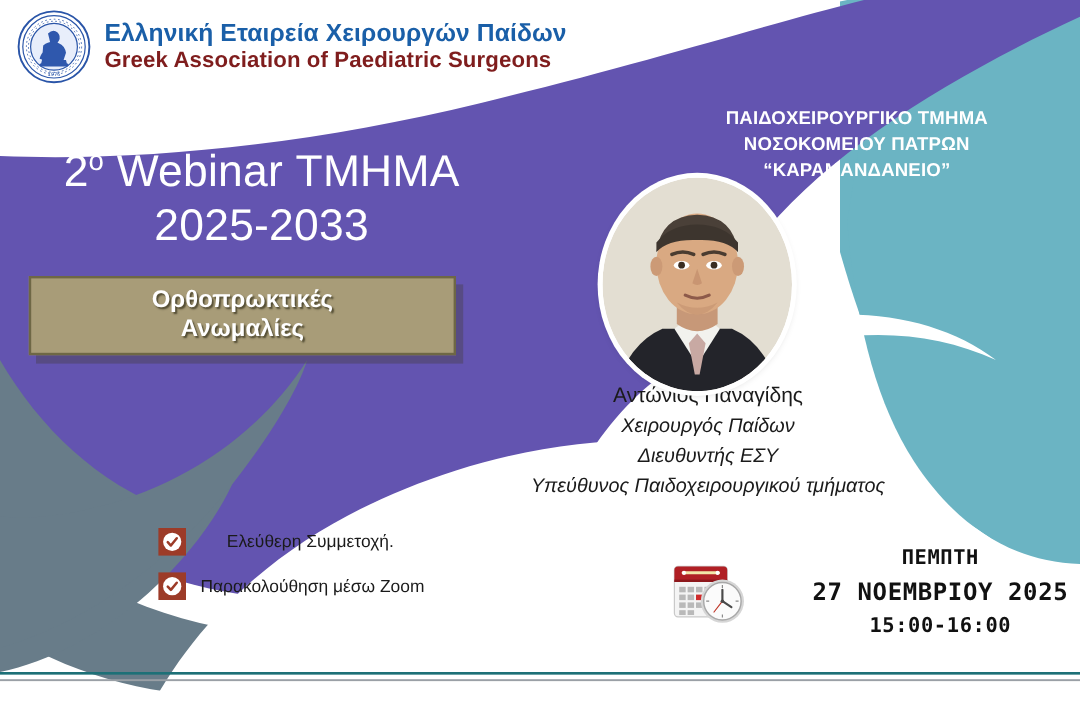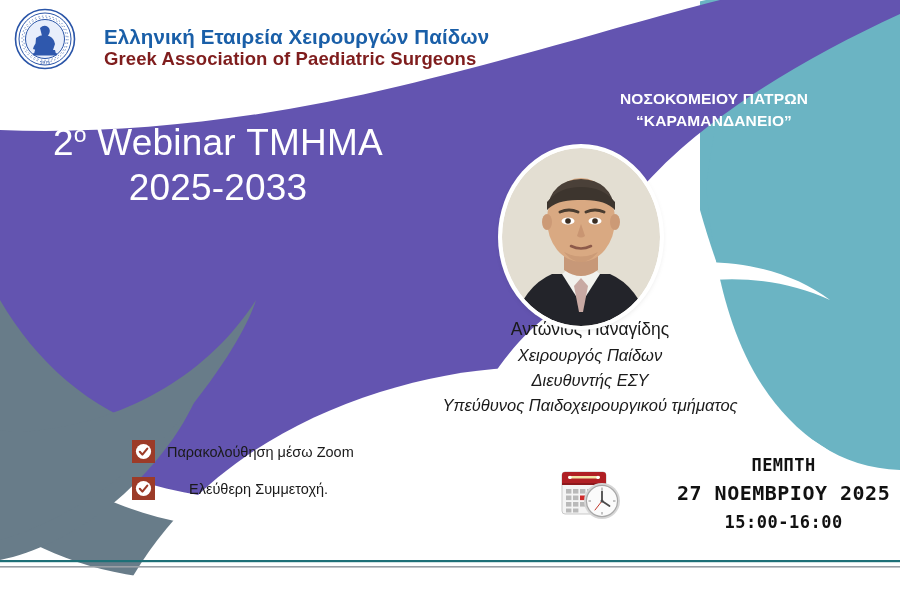--- a/index.html
+++ b/index.html
@@ -22,22 +22,22 @@
     left: 0; top: 0;
     width: 900px; height: 600px;
   }
 
   
   .header {
     position: absolute;
     left: 14px;
     top: 8px;
     display: flex;
-    align-items: flex-end;
-    gap: 28px;
+    align-items: center;
+    gap: 11px;
     z-index: 10;
   }
   .logo-emblem {
     width: 62px;
     height: 62px;
     flex: 0 0 62px;
   }
   .header-text {
     display: flex;
     flex-direction: column;
@@ -321,22 +321,29 @@
       <span class="org-gr">Ελληνική Εταιρεία Χειρουργών Παίδων</span>
       <span class="org-en">Greek Association of Paediatric Surgeons</span>
     </span>
   </div>
 
   <div class="title-block">
     <div class="title-line1"><span>2</span><sup>ο</sup><span> Webinar ΤΜΗΜΑ</span></div>
     <div class="title-line2">2025-2033</div>
   </div>
 
+  <div class="topic-banner">
+    <div class="topic-text">
+      <div>Ορθοπρωκτικές</div>
+      <div>Ανωμαλίες</div>
+    </div>
+  </div>
 
   <div class="dept-block">
+    <div class="dept-line">ΠΑΙΔΟΧΕΙΡΟΥΡΓΙΚΟ ΤΜΗΜΑ</div>
     <div class="dept-line">ΝΟΣΟΚΟΜΕΙΟΥ ΠΑΤΡΩΝ</div>
     <div class="dept-line">“ΚΑΡΑΜΑΝΔΑΝΕΙΟ”</div>
   </div>
 
   <div class="portrait-wrap">
     <svg viewBox="0 0 158 178" width="158" height="178">
       <defs>
         <clipPath id="ovalclip">
             <ellipse cx="79" cy="89" rx="79" ry="89"></ellipse>
           </clipPath>
@@ -378,37 +385,37 @@
   </div>
 
   <div class="speaker-block">
     <div class="speaker-name">Αντώνιος Παναγίδης</div>
     <div class="speaker-role">Χειρουργός Παίδων</div>
     <div class="speaker-role">Διευθυντής ΕΣΥ</div>
     <div class="speaker-role">Υπεύθυνος Παιδοχειρουργικού τμήματος</div>
   </div>
 
   <div class="checklist">
+    <div class="check-row check-row-1">
+      <span class="check-box">
+        <svg viewBox="0 0 23 23" width="23" height="23">
+          <circle cx="11.5" cy="11.5" r="7.6" fill="#ffffff"></circle>
+          <path d="M 7.8 11.8 L 10.4 14.6 L 15.3 8.6" stroke="#9c3b28" stroke-width="2.1" fill="none" stroke-linecap="round" stroke-linejoin="round"></path>
+        </svg>
+      </span>
+      <span class="check-label">Ελεύθερη Συμμετοχή.</span>
+    </div>
     <div class="check-row check-row-2">
       <span class="check-box">
         <svg viewBox="0 0 23 23" width="23" height="23">
           <circle cx="11.5" cy="11.5" r="7.6" fill="#ffffff"></circle>
           <path d="M 7.8 11.8 L 10.4 14.6 L 15.3 8.6" stroke="#9c3b28" stroke-width="2.1" fill="none" stroke-linecap="round" stroke-linejoin="round"></path>
         </svg>
       </span>
       <span class="check-label">Παρακολούθηση μέσω Zoom</span>
-    </div>
-    <div class="check-row check-row-1">
-      <span class="check-box">
-        <svg viewBox="0 0 23 23" width="23" height="23">
-          <circle cx="11.5" cy="11.5" r="7.6" fill="#ffffff"></circle>
-          <path d="M 7.8 11.8 L 10.4 14.6 L 15.3 8.6" stroke="#9c3b28" stroke-width="2.1" fill="none" stroke-linecap="round" stroke-linejoin="round"></path>
-        </svg>
-      </span>
-      <span class="check-label">Ελεύθερη Συμμετοχή.</span>
     </div>
   </div>
 
   <div class="datetime-block">
     <span class="cal-icon">
       <svg viewBox="0 0 62 56" width="62" height="56">
 
         <rect x="2" y="6" width="44" height="42" rx="3" fill="#f4f4f4" stroke="#c9c9c9" stroke-width="1"></rect>
 
         <path d="M 2 9 a3 3 0 0 1 3 -3 l 38 0 a3 3 0 0 1 3 3 l 0 10 l -44 0 z" fill="#b01f24"></path>

